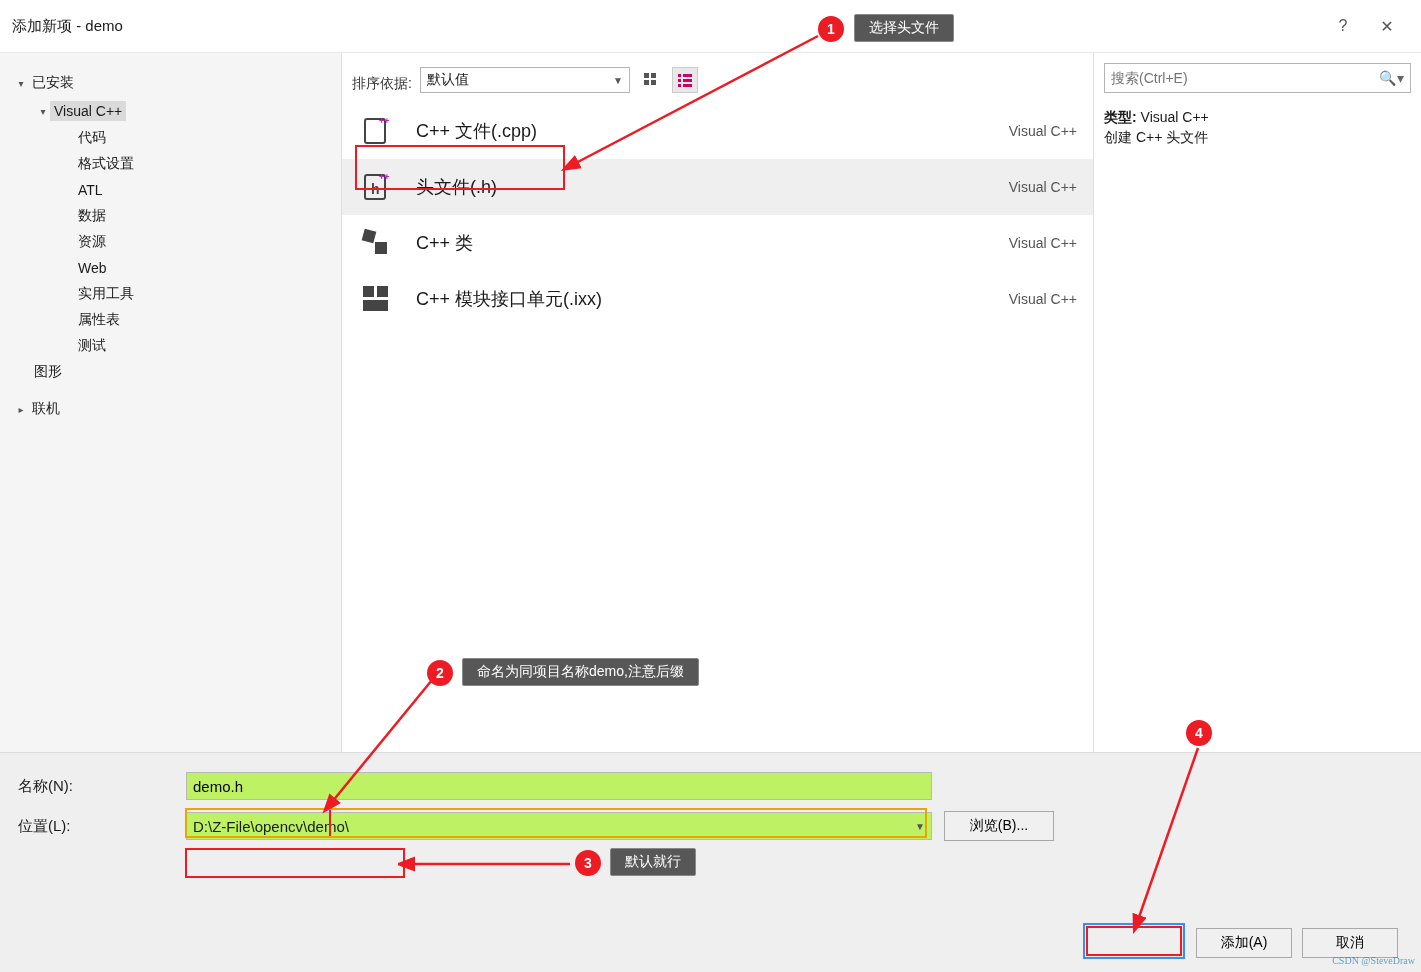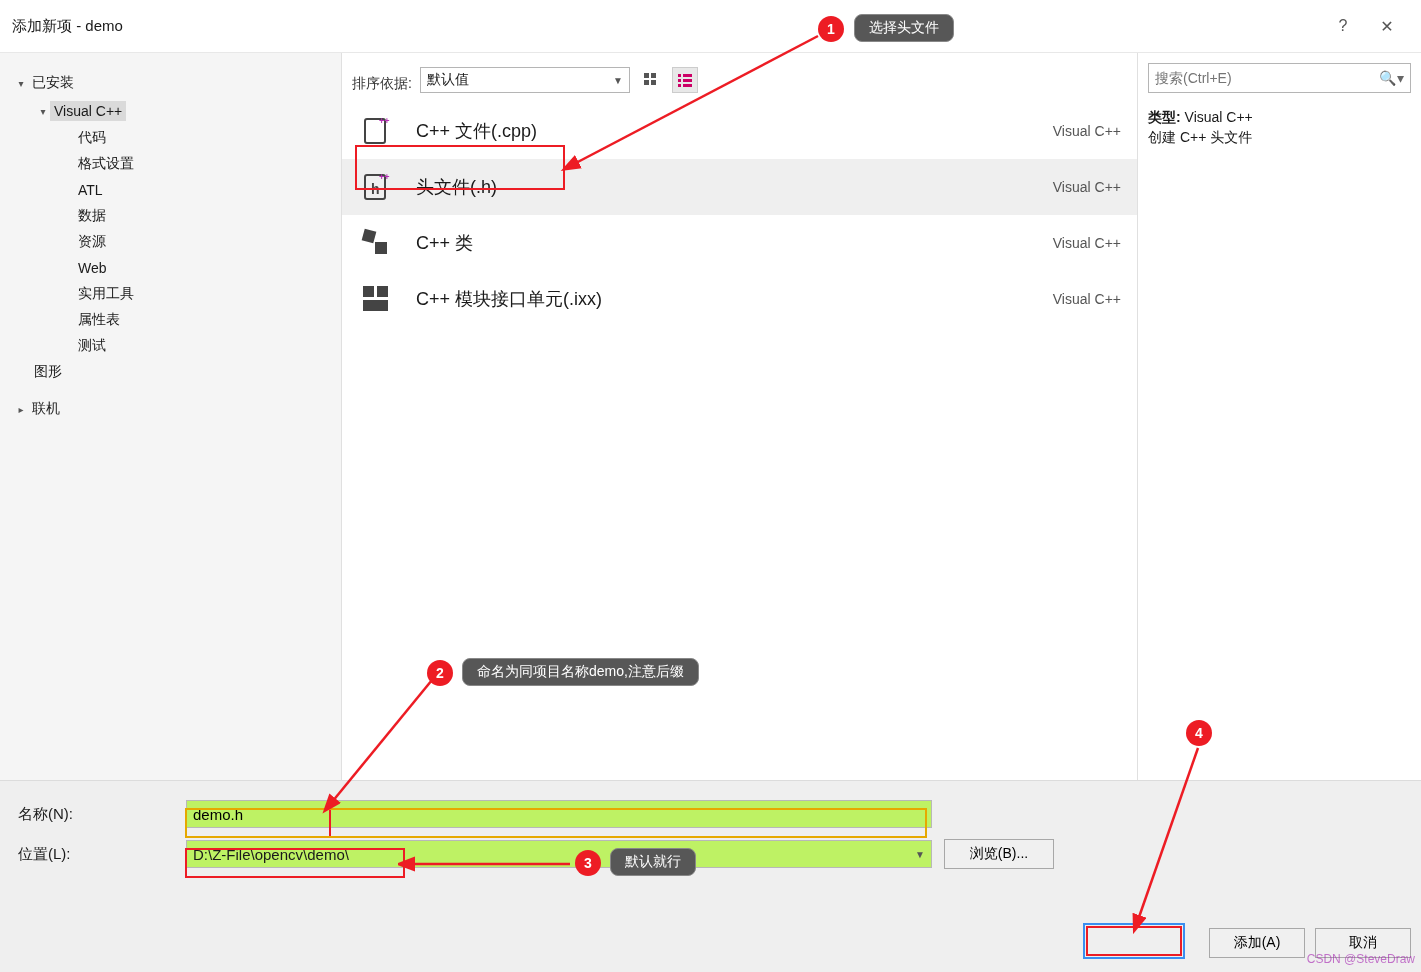--- a/index.html
+++ b/index.html
@@ -21,42 +21,42 @@
 .sort-select { height: 26px; width: 210px; border: 1px solid #b5b5b5; background: #fff; padding: 0 6px; display: flex; align-items: center; justify-content: space-between; cursor: pointer; }
 .sort-select .chev { font-size: 10px; color: #555; }
 .view-btn { width: 26px; height: 26px; border: 1px solid transparent; display: flex; align-items: center; justify-content: center; cursor: pointer; }
 .view-btn.active { background: #e8e8e8; border-color: #ccc; }
 .template-list { margin-top: 10px; }
 .template-item { height: 56px; display: flex; align-items: center; padding: 0 16px; cursor: pointer; border-bottom: 1px solid transparent; }
 .template-item.selected { background: #efefef; }
 .ti-icon { width: 36px; height: 36px; display: flex; align-items: center; justify-content: center; margin-right: 22px; position: relative; }
 .ti-label { flex: 1; font-size: 18px; }
 .ti-lang { color: #555; font-size: 14px; }
-.rightpane { width: 284px; border-left: 1px solid #e0e0e0; padding: 10px; }
+.rightpane { width: 328px; border-left: 1px solid #e0e0e0; padding: 10px; }
 .searchbox { height: 30px; border: 1px solid #b5b5b5; display: flex; align-items: center; padding: 0 6px; margin-bottom: 16px; }
 .searchbox input { flex: 1; border: none; outline: none; font-size: 14px; color: #888; background: transparent; }
 .searchbox .mag { color: #666; padding-left: 6px; }
 .rp-line { margin: 2px 0; font-size: 14px; }
 .rp-line .rp-key { font-weight: bold; }
-.bottom { position: absolute; left: 0; right: 0; bottom: 0; height: 192px; background: #efefef; border-top: 1px solid #dcdcdc; padding: 16px 18px 0 18px; }
+.bottom { position: absolute; left: 0; right: 0; bottom: 0; height: 220px; background: #efefef; border-top: 1px solid #dcdcdc; padding: 16px 18px 0 18px; }
 .form-row { display: flex; align-items: center; height: 34px; margin-bottom: 6px; }
 .form-row .lbl { width: 168px; font-size: 15px; }
 .form-row .field { flex: 1; height: 28px; border: 1px solid #b8b8b8; background: #bef264; padding: 0 6px; display: flex; align-items: center; margin-right: 12px; font-size: 15px; }
 .form-row .field input { border: none; outline: none; width: 100%; font-size: 15px; background: transparent; }
 .form-row .chev-sm { font-size: 10px; color: #555; padding-left: 6px; }
 .browse-btn { width: 110px; height: 30px; border: 1px solid #a8a8a8; background: #f0f0f0; cursor: pointer; font-size: 14px; }
-.action-row { position: absolute; right: 10px; bottom: 14px; display: flex; gap: 10px; }
+.action-row { position: absolute; right: 23px; bottom: 14px; display: flex; gap: 10px; }
 .action-btn { width: 96px; height: 30px; border: 1px solid #a8a8a8; background: #f0f0f0; cursor: pointer; font-size: 14px; }
 
 .redbox { position: absolute; border: 2px solid #ed1c24; pointer-events: none; }
 .bluebox { position: absolute; border: 2px solid #3a8ef0; pointer-events: none; }
 .callout-num { position: absolute; width: 26px; height: 26px; border-radius: 50%; background: #ed1c24; color: #fff; display: flex; align-items: center; justify-content: center; font-weight: bold; font-size: 14px; }
-.callout-label { position: absolute; background: #575757; color: #fff; padding: 4px 14px; border: 1px solid #888; border-radius: 8px; font-size: 14px; white-space: nowrap; }
+.callout-label { position: absolute; background: #575757; color: #fff; padding: 4px 14px; border: 1px solid #888; border-radius: 2px; font-size: 14px; white-space: nowrap; }
 .arrow-svg { position: absolute; pointer-events: none; }
-.watermark { position: absolute; right: 6px; bottom: 6px; color: #a21caf; font-size: 12px; opacity: .6; }
+.watermark { position: absolute; right: 6px; bottom: 6px; color: #0369a1; font-size: 10px; opacity: .6; font-family: Liberation Serif, serif; }
 </style>
 </head>
 <body>
 
 <div class="titlebar">
   <div class="title">添加新项 - demo</div>
   <div class="btn">?</div>
   <div class="btn">✕</div>
 </div>
 

